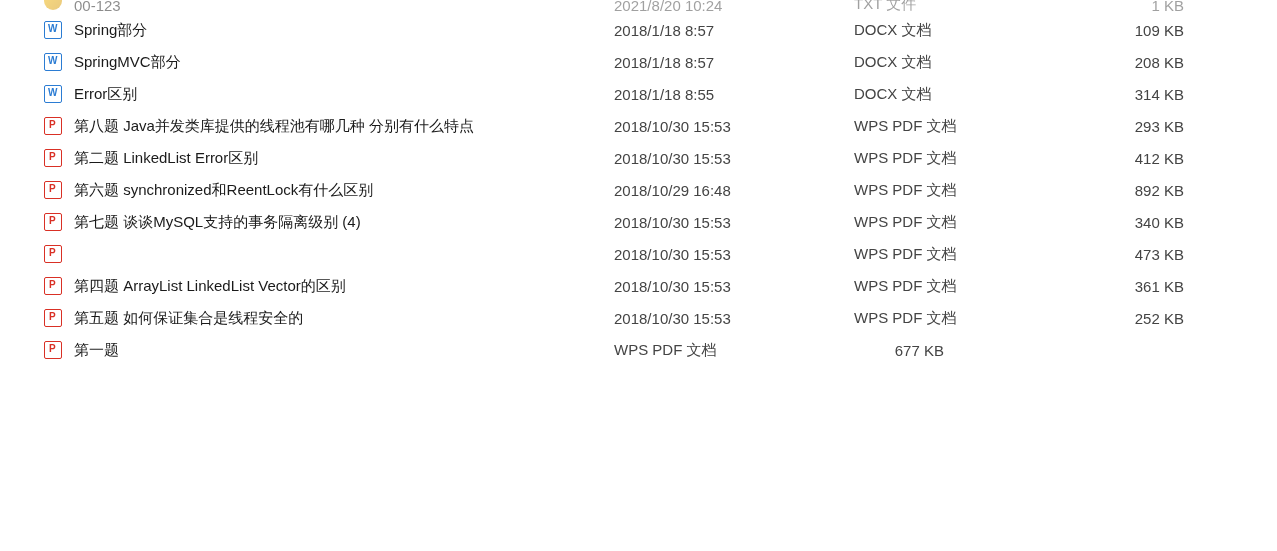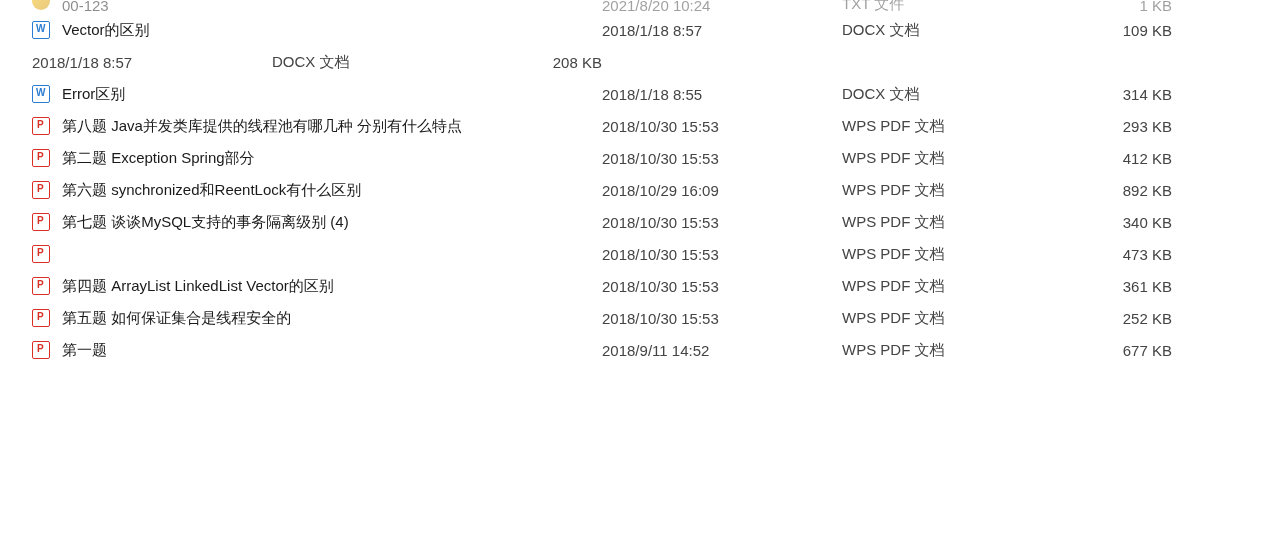--- a/index.html
+++ b/index.html
@@ -16,21 +16,21 @@
       width: 1277px;
       height: 551px;
     }
     .file-list {
       width: 100%;
     }
     .file-row {
       display: flex;
       align-items: center;
       height: 32px;
-      padding-left: 32px;
+      padding-left: 44px;
       cursor: default;
     }
     .file-icon {
       width: 18px;
       height: 18px;
       margin-right: 12px;
       flex-shrink: 0;
     }
     .col-name {
       flex: 0 0 570px;
@@ -116,28 +116,32 @@
       <span class="name-text">00-123</span>
     </div>
     <div class="col-date">2021/8/20 10:24</div>
     <div class="col-type">TXT 文件</div>
     <div class="col-size">1 KB</div>
   </div>
 
   <div class="file-row">
     <div class="col-name">
       <div class="file-icon icon-docx"></div>
-      <span class="name-text">Vector的区别</span>
+      <span class="name-text">Spring部分</span>
     </div>
     <div class="col-date">2018/1/18 8:57</div>
     <div class="col-type">DOCX 文档</div>
     <div class="col-size">109 KB</div>
   </div>
 
   <div class="file-row">
+    <div class="col-name">
+      <div class="file-icon icon-docx"></div>
+      <span class="name-text">SpringMVC部分</span>
+    </div>
     <div class="col-date">2018/1/18 8:57</div>
     <div class="col-type">DOCX 文档</div>
     <div class="col-size">208 KB</div>
   </div>
 
   <div class="file-row">
     <div class="col-name">
       <div class="file-icon icon-docx"></div>
       <span class="name-text">Error区别</span>
     </div>
@@ -152,33 +156,33 @@
       <span class="name-text">第八题 Java并发类库提供的线程池有哪几种 分别有什么特点</span>
     </div>
     <div class="col-date">2018/10/30 15:53</div>
     <div class="col-type">WPS PDF 文档</div>
     <div class="col-size">293 KB</div>
   </div>
 
   <div class="file-row">
     <div class="col-name">
       <div class="file-icon icon-pdf"></div>
-      <span class="name-text">第二题 Exception Spring部分</span>
+      <span class="name-text">第二题 LinkedList Error区别</span>
     </div>
     <div class="col-date">2018/10/30 15:53</div>
     <div class="col-type">WPS PDF 文档</div>
     <div class="col-size">412 KB</div>
   </div>
 
   <div class="file-row">
     <div class="col-name">
       <div class="file-icon icon-pdf"></div>
       <span class="name-text">第六题 synchronized和ReentLock有什么区别</span>
     </div>
-    <div class="col-date">2018/10/29 16:09</div>
+    <div class="col-date">2018/10/29 16:48</div>
     <div class="col-type">WPS PDF 文档</div>
     <div class="col-size">892 KB</div>
   </div>
 
   <div class="file-row">
     <div class="col-name">
       <div class="file-icon icon-pdf"></div>
       <span class="name-text">第七题 谈谈MySQL支持的事务隔离级别 (4)</span>
     </div>
     <div class="col-date">2018/10/30 15:53</div>
@@ -213,18 +217,17 @@
     <div class="col-date">2018/10/30 15:53</div>
     <div class="col-type">WPS PDF 文档</div>
     <div class="col-size">252 KB</div>
   </div>
 
   <div class="file-row">
     <div class="col-name">
       <div class="file-icon icon-pdf"></div>
       <span class="name-text">第一题</span>
     </div>
-    <div class="col-date">2018/9/11 14:52</div>
     <div class="col-type">WPS PDF 文档</div>
     <div class="col-size">677 KB</div>
   </div>
 
 </div>
 
 </body></html>

